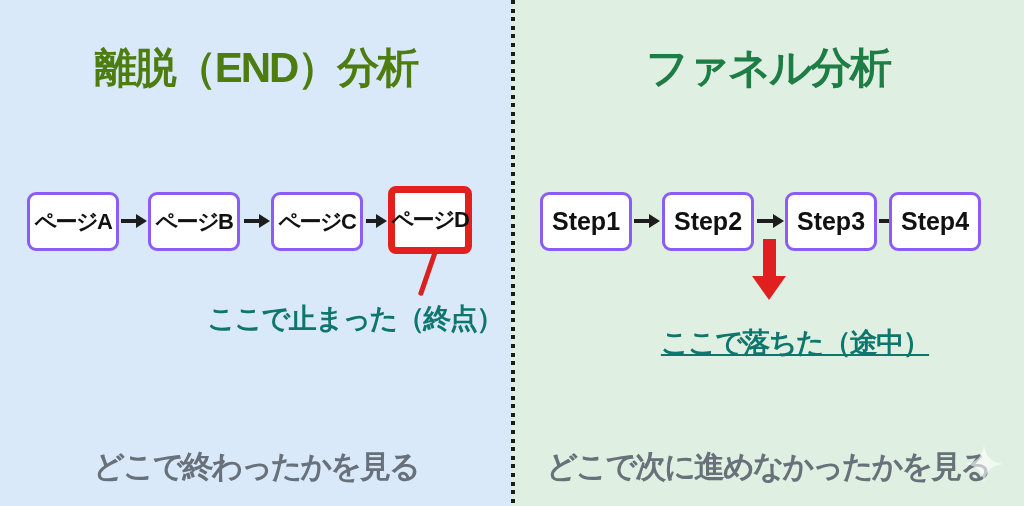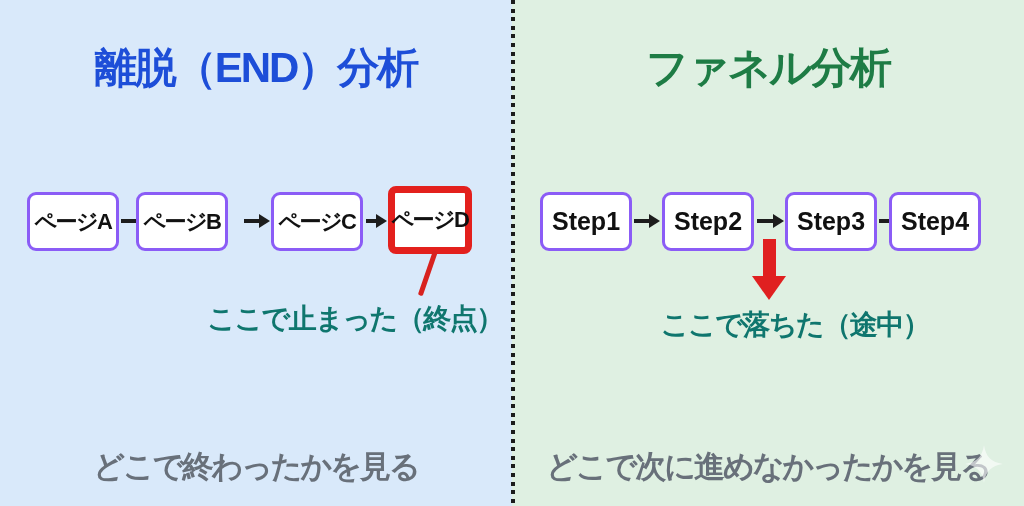--- a/index.html
+++ b/index.html
@@ -13,32 +13,32 @@
 
   .divider {
     position:absolute; left:511px; top:0; width:4px; height:506px; z-index:6;
     background:repeating-linear-gradient(to bottom,#1c1c1c 0 4px,transparent 4px 8.6px);
   }
 
   .panel-title {
     position:absolute; top:40px; left:0; right:0; margin:0; text-align:center;
     font-size:42px; font-weight:bold; letter-spacing:-2px; white-space:nowrap;
   }
-  .left  .panel-title { color:#1d4ed8;text-align:center; }
+  .left  .panel-title { color:#4d7c0f;text-align:center; }
   .right .panel-title { color:#1e7c45; }
 
   .flow-box {
     position:absolute; top:192px; width:92px; height:59px; box-sizing:border-box;
     background:#ffffff; border:3px solid #8b5cf6; border-radius:9px;
     display:flex; align-items:center; justify-content:center;
     font-weight:bold; color:#111; white-space:nowrap;
   }
   .left  .flow-box { font-size:22px; letter-spacing:-1.5px; }
   .right .flow-box { font-size:25px; }
-  .left  .b0{left:27px}  .left  .b1{left:136px} .left  .b2{left:271px}
+  .left  .b0{left:27px}  .left  .b1{left:148px} .left  .b2{left:271px}
   .left  .b3{left:388px; top:186px; width:84px; height:68px;
              border:7px solid #e3201d; border-radius:8px; font-size:22px;}
   .right .b0{left:28px}  .right .b1{left:150px} .right .b2{left:273px} .right .b3{left:377px}
 
   .flow-arrow { position:absolute; top:219px; height:3.5px; background:#1d1d1d; }
   .flow-arrow::after {
     content:""; position:absolute; right:-10px; top:-5.5px; width:0; height:0;
     border-left:11px solid #1d1d1d; border-top:7px solid transparent; border-bottom:7px solid transparent;
   }
   .left  .a0{left:121px;width:16px} .left  .a1{left:244px;width:16px} .left  .a2{left:366px;width:11px}
@@ -56,21 +56,21 @@
     position:absolute; left:240px; top:276px; width:0; height:0;
     border-left:17.5px solid transparent; border-right:17.5px solid transparent;
     border-top:24px solid #e02020;
   }
 
   .annotation {
     position:absolute; white-space:nowrap; font-weight:bold;
     font-size:28px; letter-spacing:-1.5px; color:#0f766e;
   }
   .left  .annotation { top:300px; left:50%; transform:translateX(calc(-50% + 99px)); }
-  .right .annotation { top:306px; left:50%; transform:translateX(calc(-50% + 27px)); }
+  .right .annotation { top:324px; left:50%; transform:translateX(calc(-50% + 27px));text-decoration:underline; }
 
   .caption {
     position:absolute; top:446px; left:0; right:0; text-align:center;
     font-weight:bold; font-size:31px; letter-spacing:-2px;
     color:#68707a; white-space:nowrap;
   }
 
   .sparkle { position:absolute; left:963px; top:443px; z-index:7; }
 </style>
 </head>

